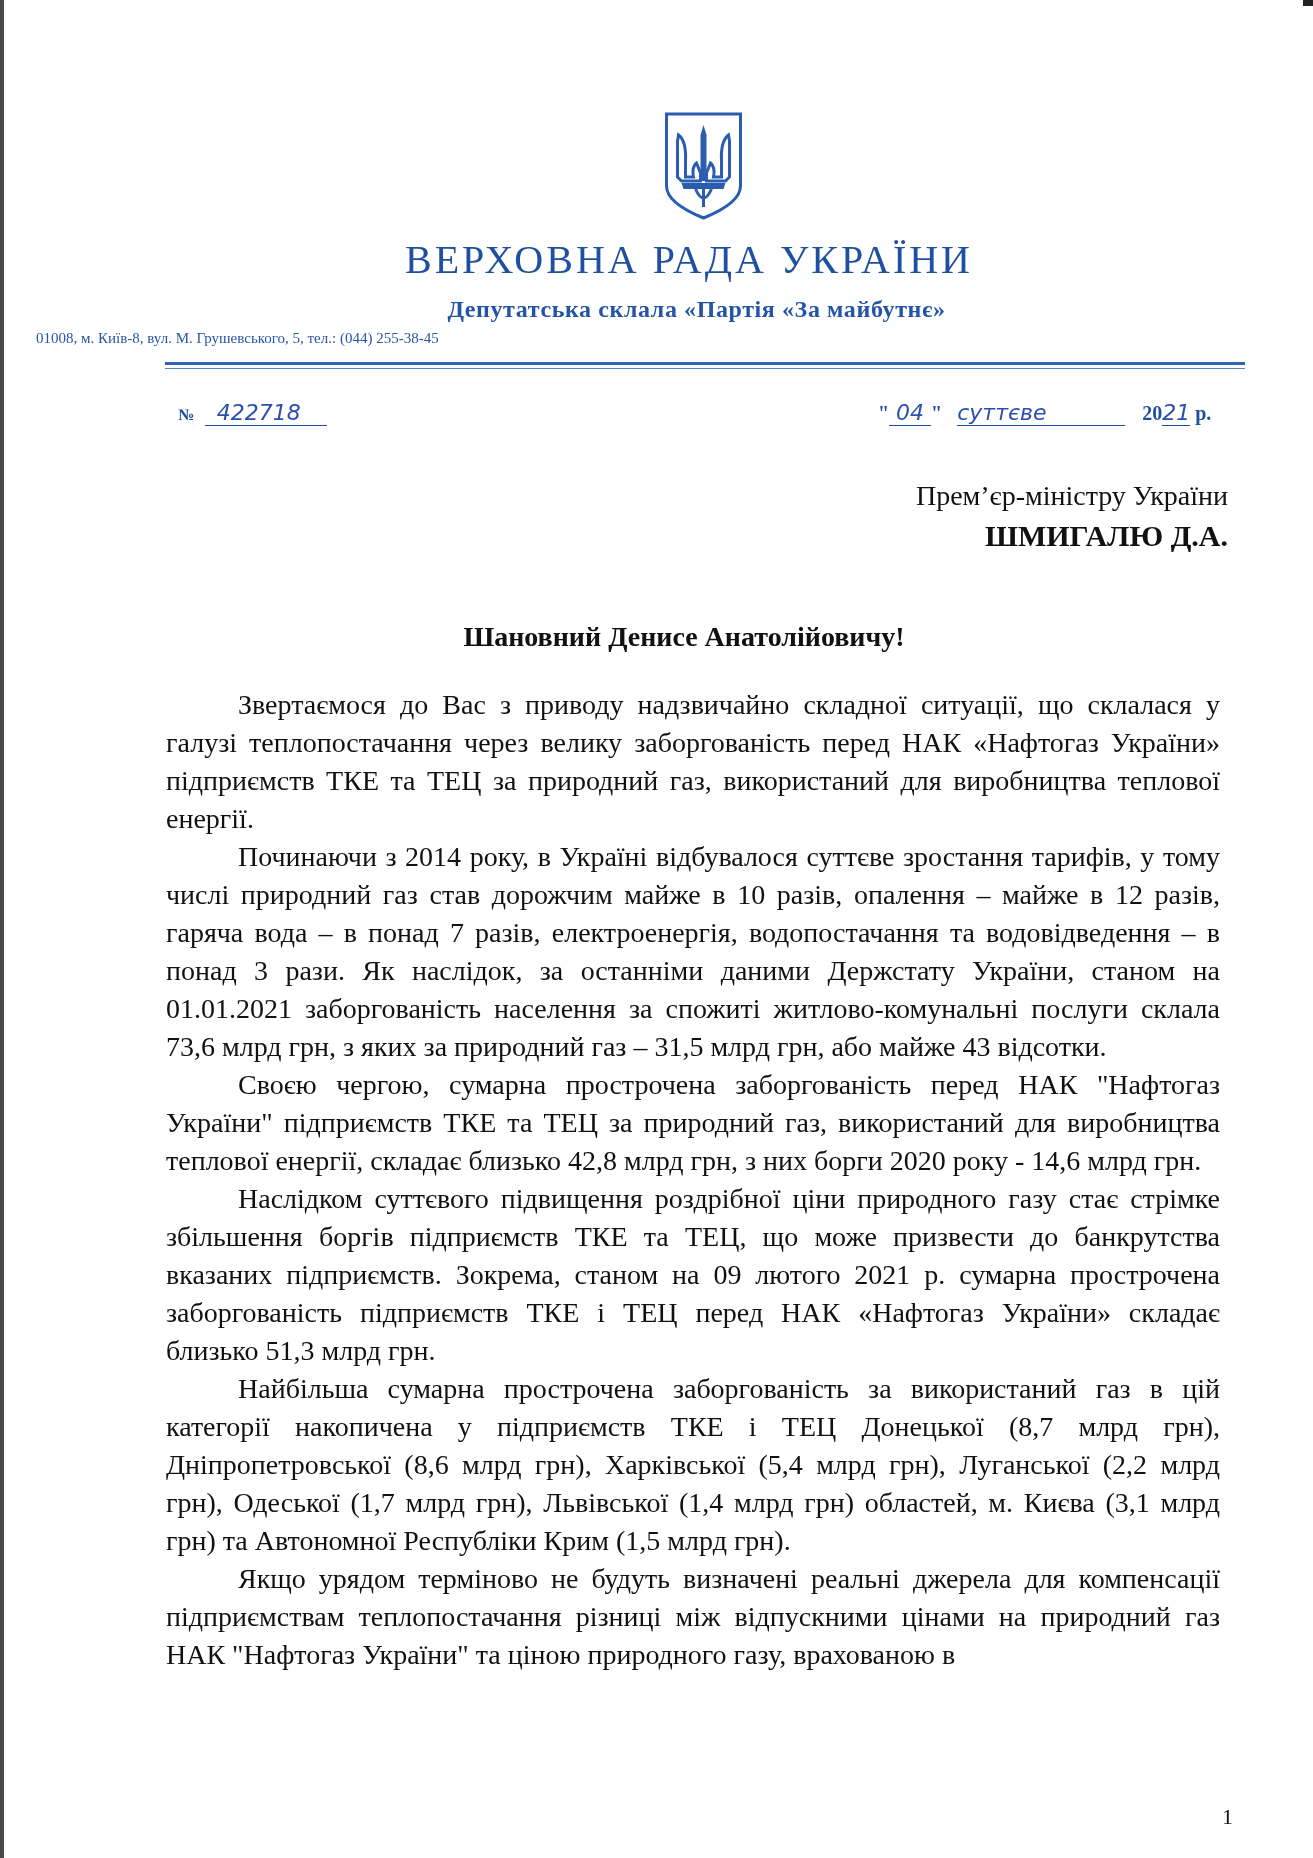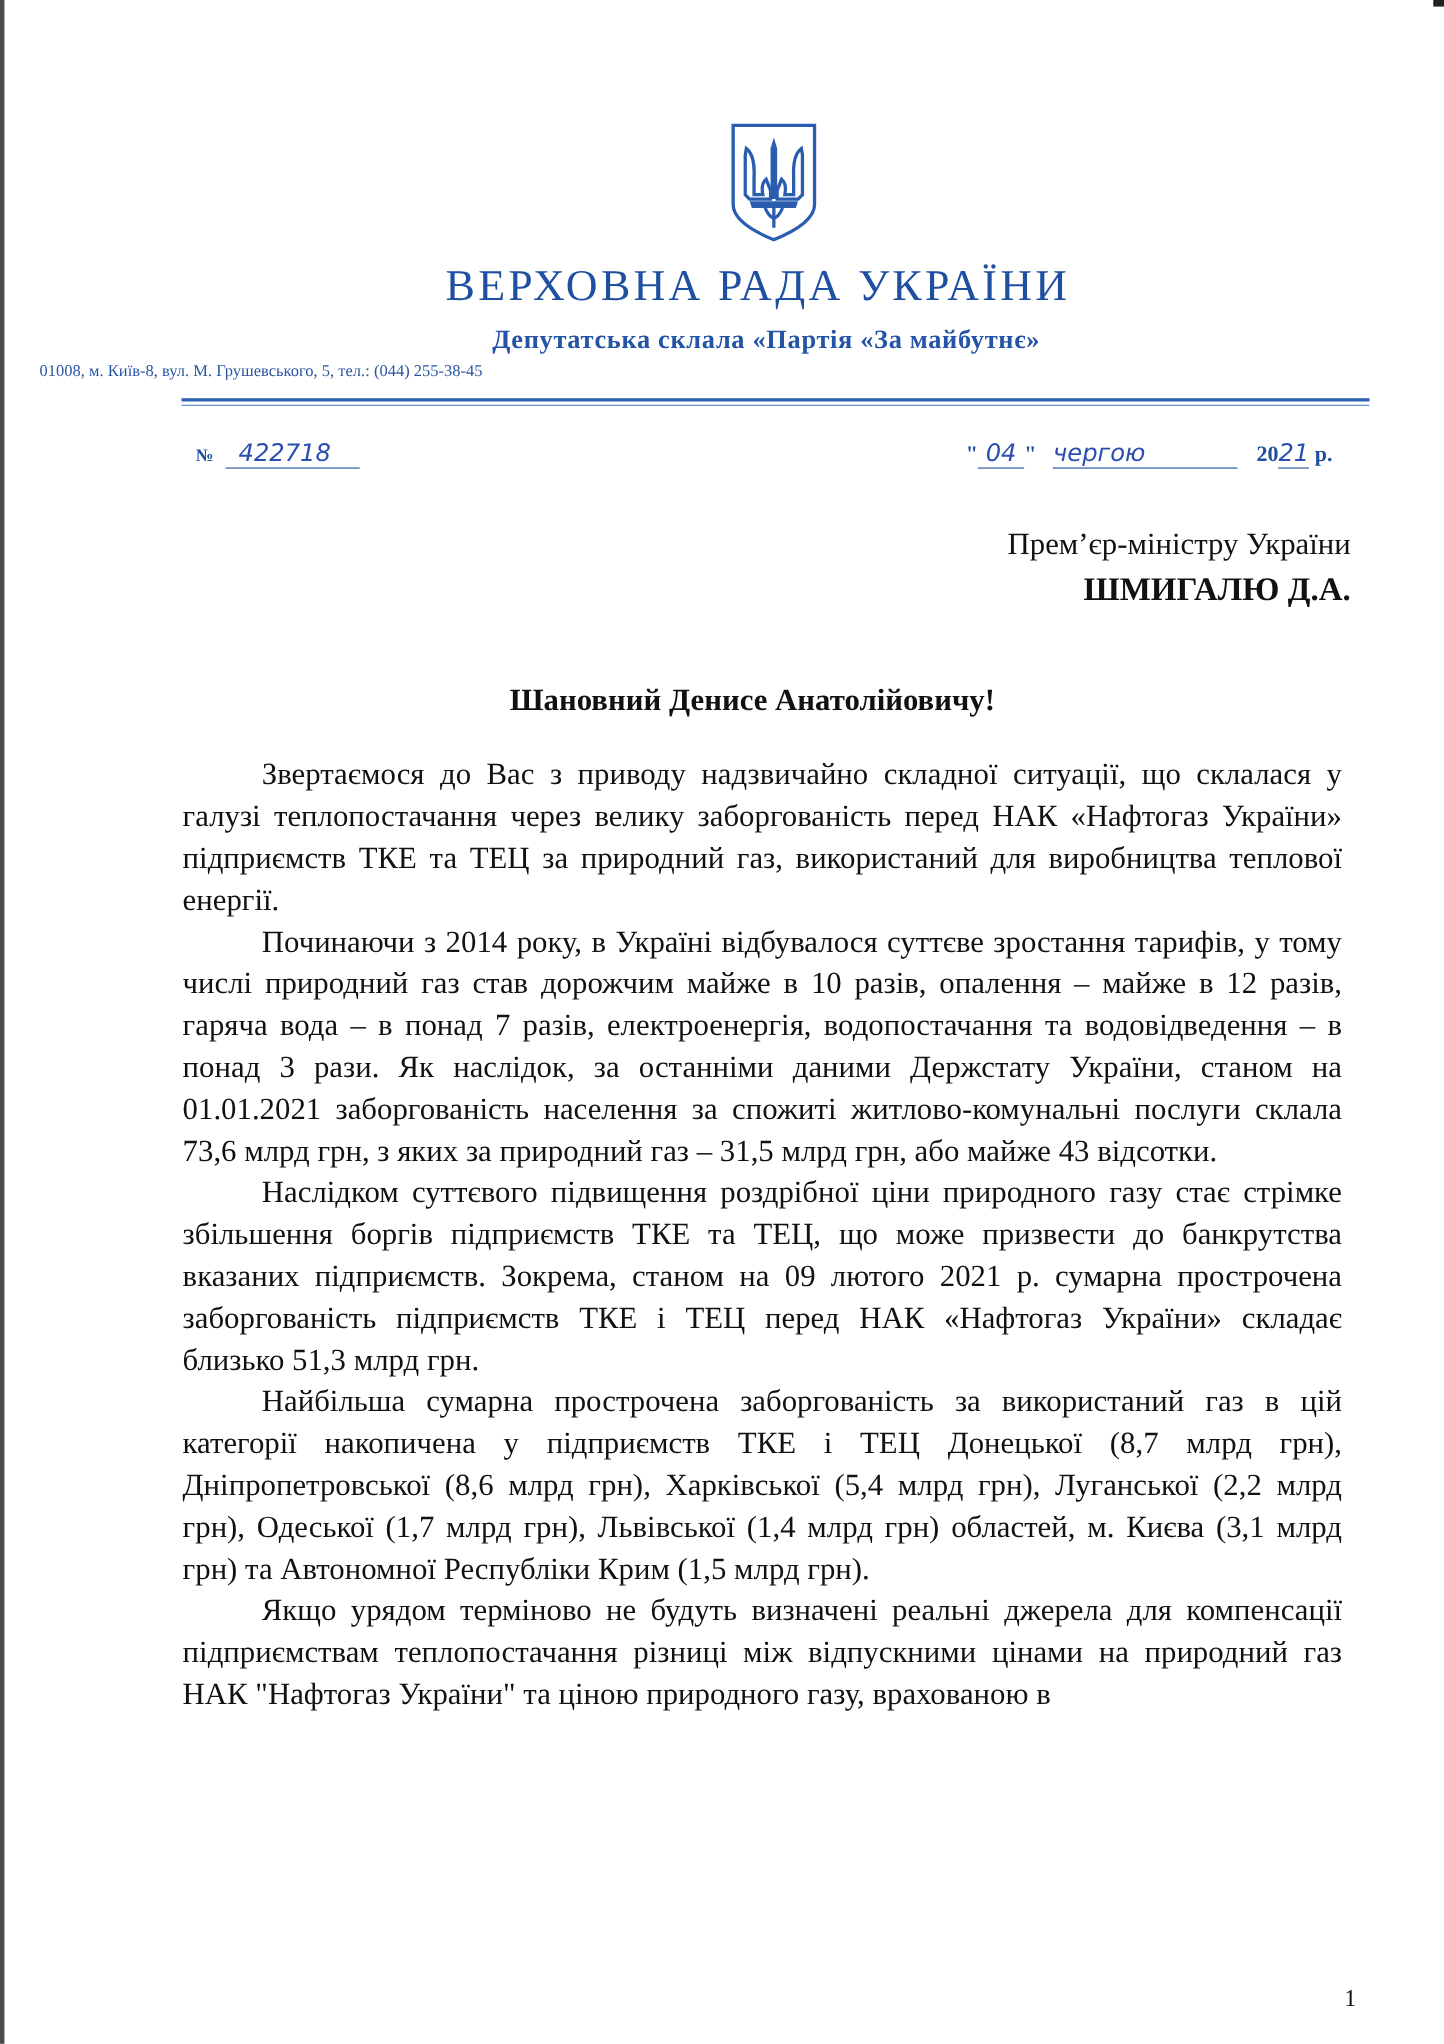--- a/index.html
+++ b/index.html
@@ -90,33 +90,34 @@
 <div class="rule-thick"></div>
 <div class="rule-thin"></div>
 
 <div class="reg-row">
   <span class="num-label">№</span>
   <span class="hand">422718</span>
 </div>
 
 <div class="date-row">
   <span>"</span><span class="hand day">04</span><span>"</span>
-  <span class="hand month">чергою</span>
+  <span class="hand month">суттєве</span>
   <span class="yr-pre">20</span><span class="hand yr">21</span>
   <span>р.</span>
 </div>
 
 <div class="addressee">
   <div>Прем’єр-міністру України</div>
   <div class="name">ШМИГАЛЮ Д.А.</div>
 </div>
 
 <div class="salutation">Шановний Денисе Анатолійовичу!</div>
 
 <div class="body-text">
   <p>Звертаємося до Вас з приводу надзвичайно складної ситуації, що склалася у галузі теплопостачання через велику заборгованість перед НАК «Нафтогаз України» підприємств ТКЕ та ТЕЦ за природний газ, використаний для виробництва теплової енергії.</p>
   <p>Починаючи з 2014 року, в Україні відбувалося суттєве зростання тарифів, у тому числі природний газ став дорожчим майже в 10 разів, опалення – майже в 12 разів, гаряча вода – в понад 7 разів, електроенергія, водопостачання та водовідведення – в понад 3 рази. Як наслідок, за останніми даними Держстату України, станом на 01.01.2021 заборгованість населення за спожиті житлово-комунальні послуги склала 73,6 млрд грн, з яких за природний газ – 31,5 млрд грн, або майже 43 відсотки.</p>
+  <p>Своєю чергою, сумарна прострочена заборгованість перед НАК "Нафтогаз України" підприємств ТКЕ та ТЕЦ за природний газ, використаний для виробництва теплової енергії, складає близько 42,8 млрд грн, з них борги 2020 року - 14,6 млрд грн.</p>
   <p>Наслідком суттєвого підвищення роздрібної ціни природного газу стає стрімке збільшення боргів підприємств ТКЕ та ТЕЦ, що може призвести до банкрутства вказаних підприємств. Зокрема, станом на 09 лютого 2021 р. сумарна прострочена заборгованість підприємств ТКЕ і ТЕЦ перед НАК «Нафтогаз України» складає близько 51,3 млрд грн.</p>
   <p>Найбільша сумарна прострочена заборгованість за використаний газ в цій категорії накопичена у підприємств ТКЕ і ТЕЦ Донецької (8,7 млрд грн), Дніпропетровської (8,6 млрд грн), Харківської (5,4 млрд грн), Луганської (2,2 млрд грн), Одеської (1,7 млрд грн), Львівської (1,4 млрд грн) областей, м. Києва (3,1 млрд грн) та Автономної Республіки Крим (1,5 млрд грн).</p>
   <p>Якщо урядом терміново не будуть визначені реальні джерела для компенсації підприємствам теплопостачання різниці між відпускними цінами на природний газ НАК "Нафтогаз України" та ціною природного газу, врахованою в</p>
 </div>
 
 <div class="page-number">1</div>
 
 </body></html>

